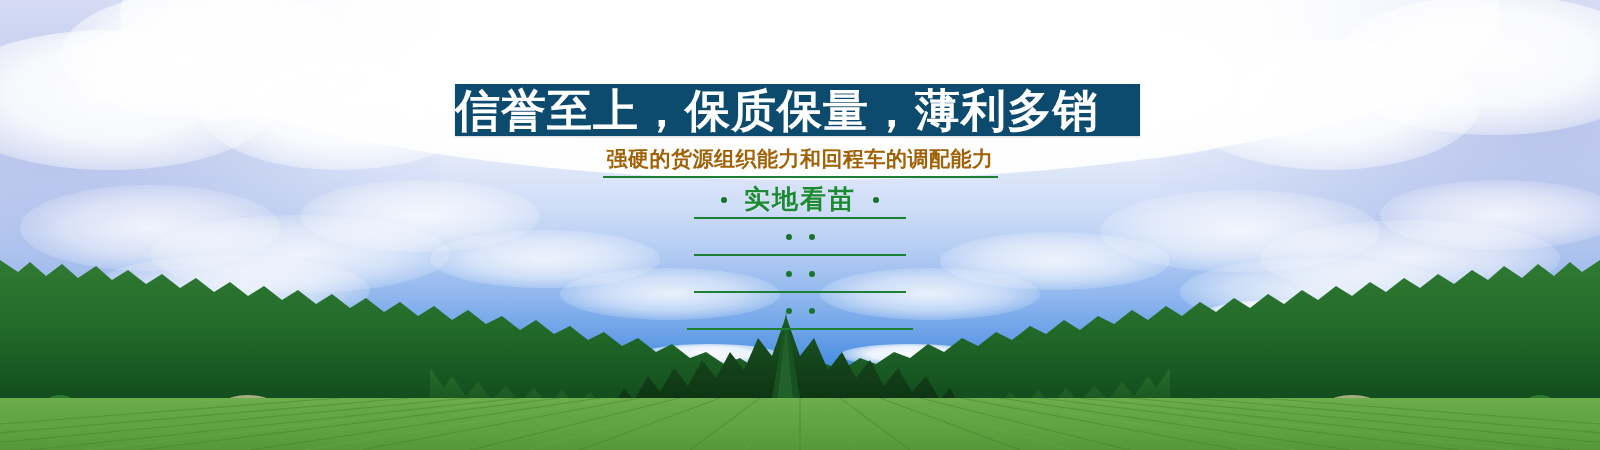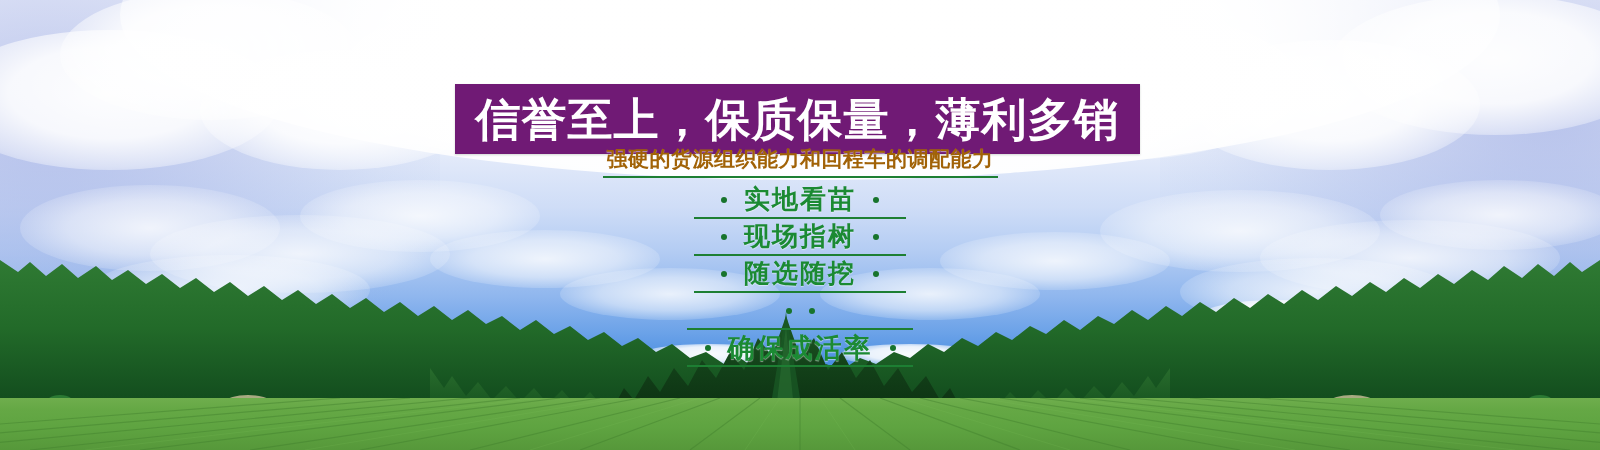--- a/index.html
+++ b/index.html
@@ -119,25 +119,24 @@
   .content {
     position: absolute;
     left: 0; right: 0; top: 0;
     text-align: center;
   }
   .headline-bar {
     position: absolute;
     left: 455px;
     top: 84px;
     width: 685px;
-    height: 70px;
-    background: #701a75;
+    height: 52px;
+    background: #0c4a6e;
     display: flex;
     align-items: center;
-    justify-content: center;
     box-shadow: 0 1px 2px rgba(0,40,10,.18);
   }
   .headline-text {
     color: #ffffff;
     font-size: 45px;
     font-weight: bold;
     letter-spacing: 1px;
     line-height: 1;
     white-space: nowrap;
   }
@@ -385,40 +384,32 @@
 
       <div class="feature-row">
         <span class="dot"></span>
         <span class="feature-label">实地看苗</span>
         <span class="dot"></span>
         <span class="rule"></span>
       </div>
 
       <div class="feature-row">
         <span class="dot"></span>
-        <span class="feature-label">现场指树</span>
         <span class="dot"></span>
         <span class="rule"></span>
       </div>
 
       <div class="feature-row">
         <span class="dot"></span>
-        <span class="feature-label">随选随挖</span>
         <span class="dot"></span>
         <span class="rule"></span>
       </div>
 
       <div class="feature-row wide">
         <span class="dot"></span>
         <span class="dot"></span>
         <span class="rule"></span>
       </div>
 
-      <div class="feature-row wide">
-        <span class="dot"></span>
-        <span class="feature-label">确保成活率</span>
-        <span class="dot"></span>
-        <span class="rule"></span>
-      </div>
 
     </div>
   </div>
 </div>
 
 </body></html>

